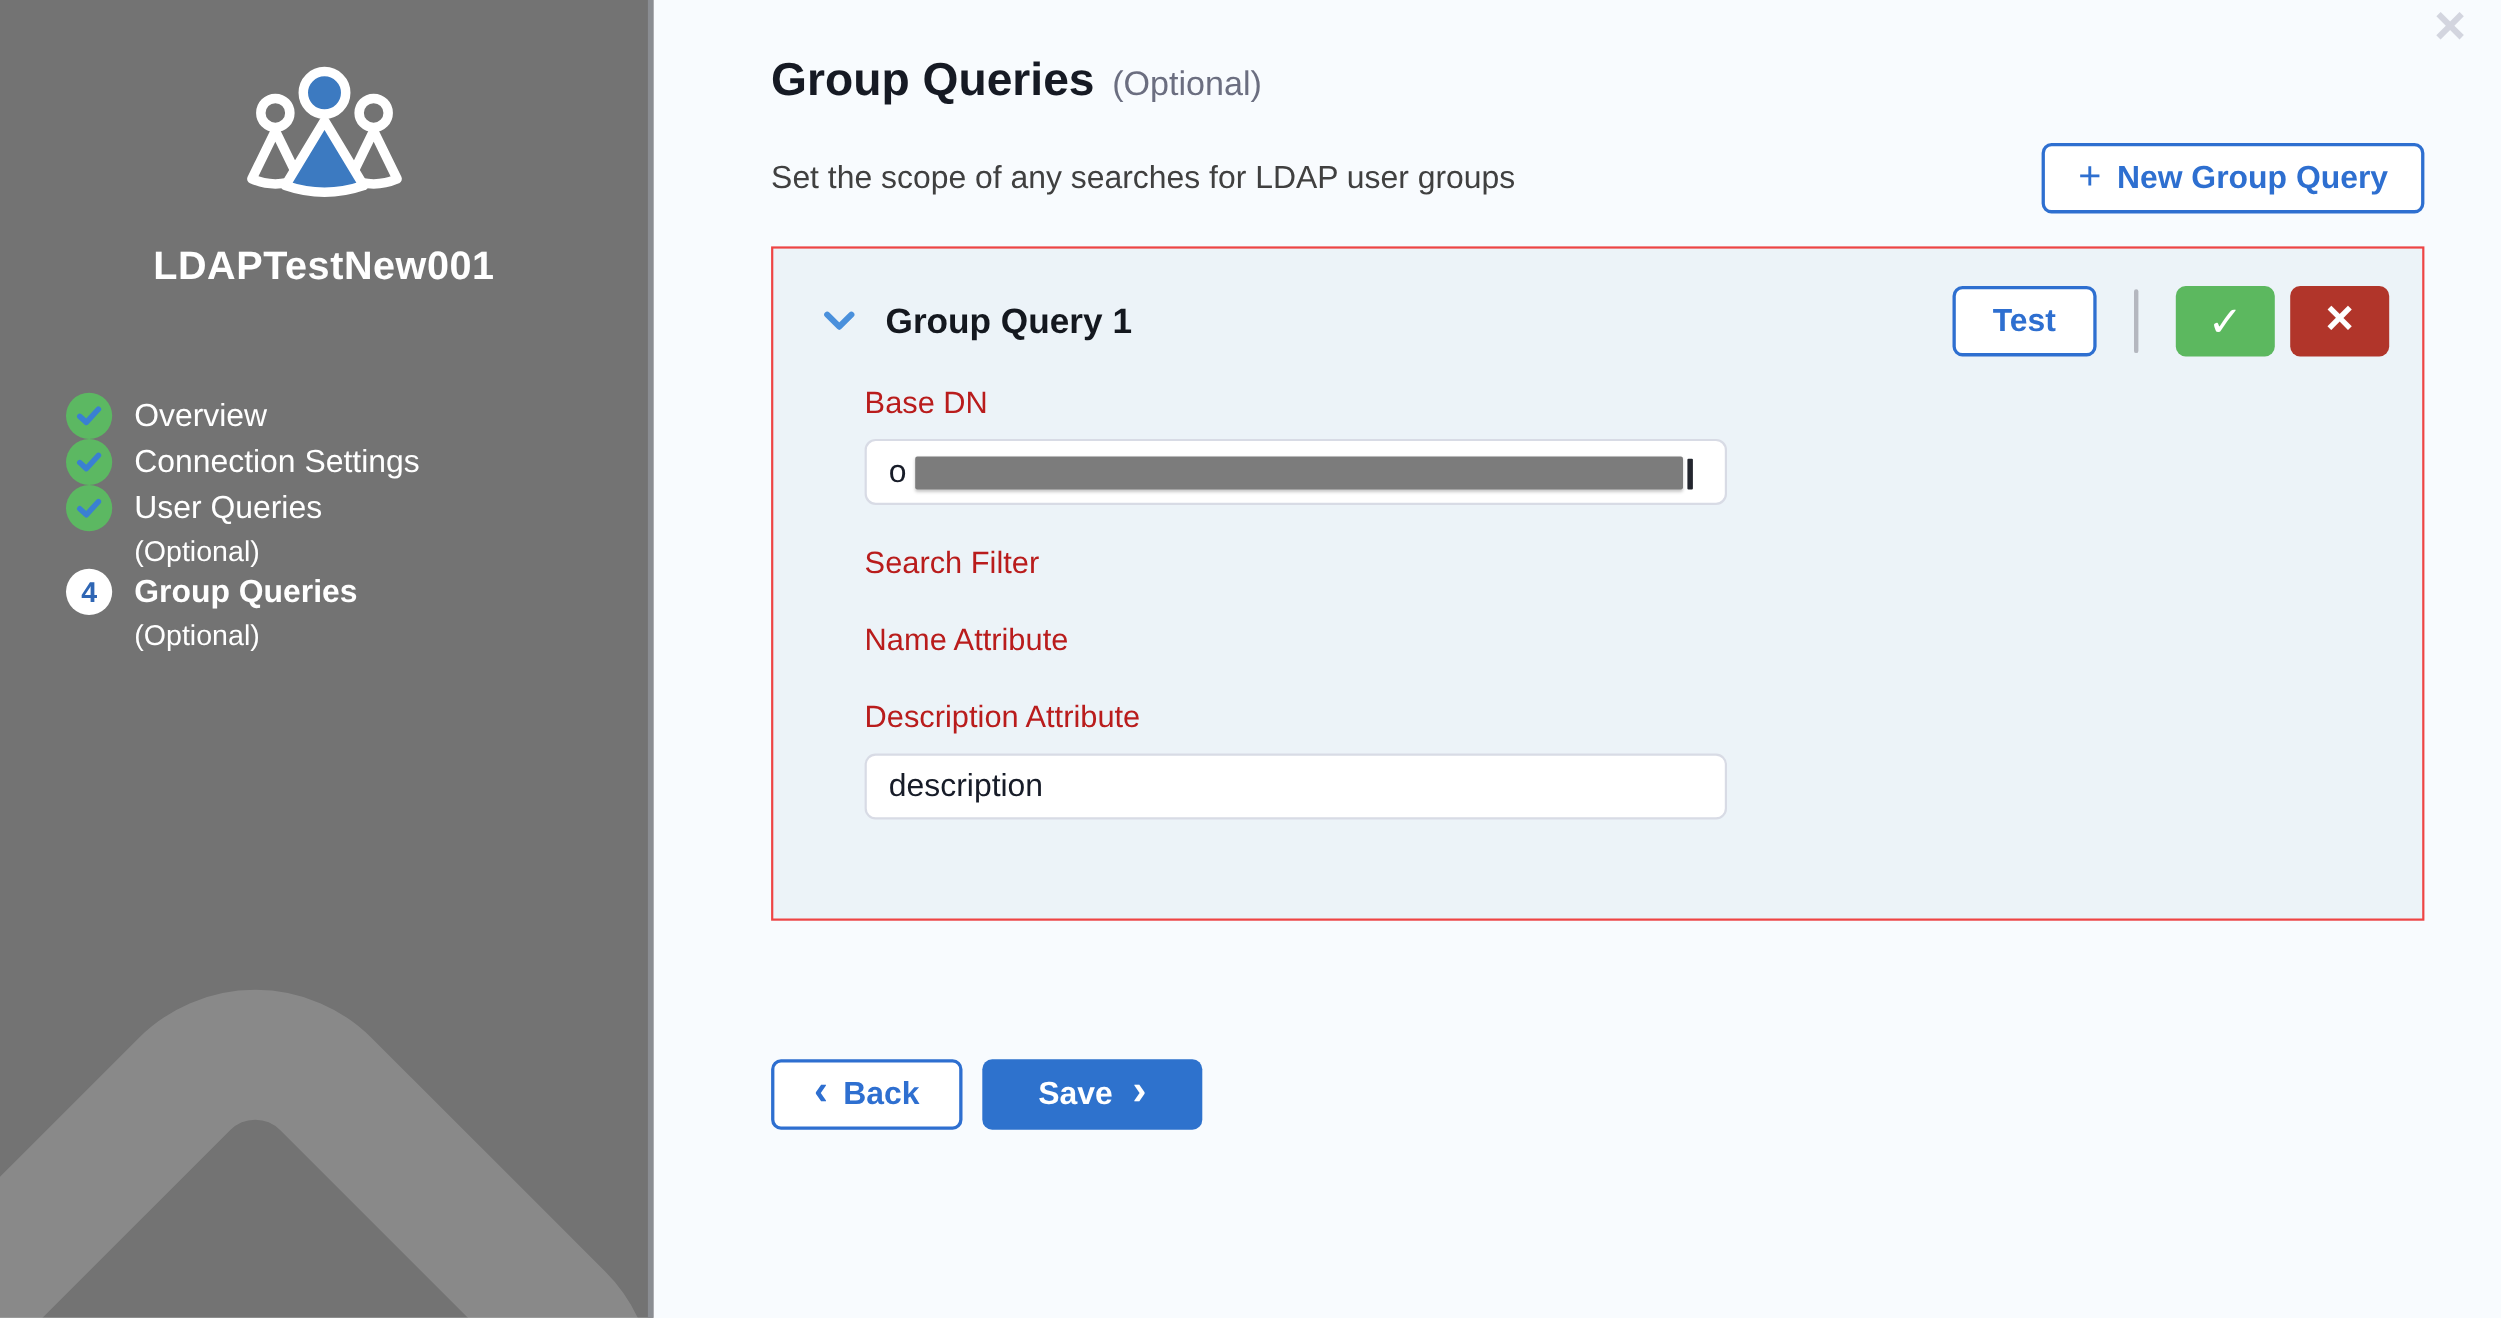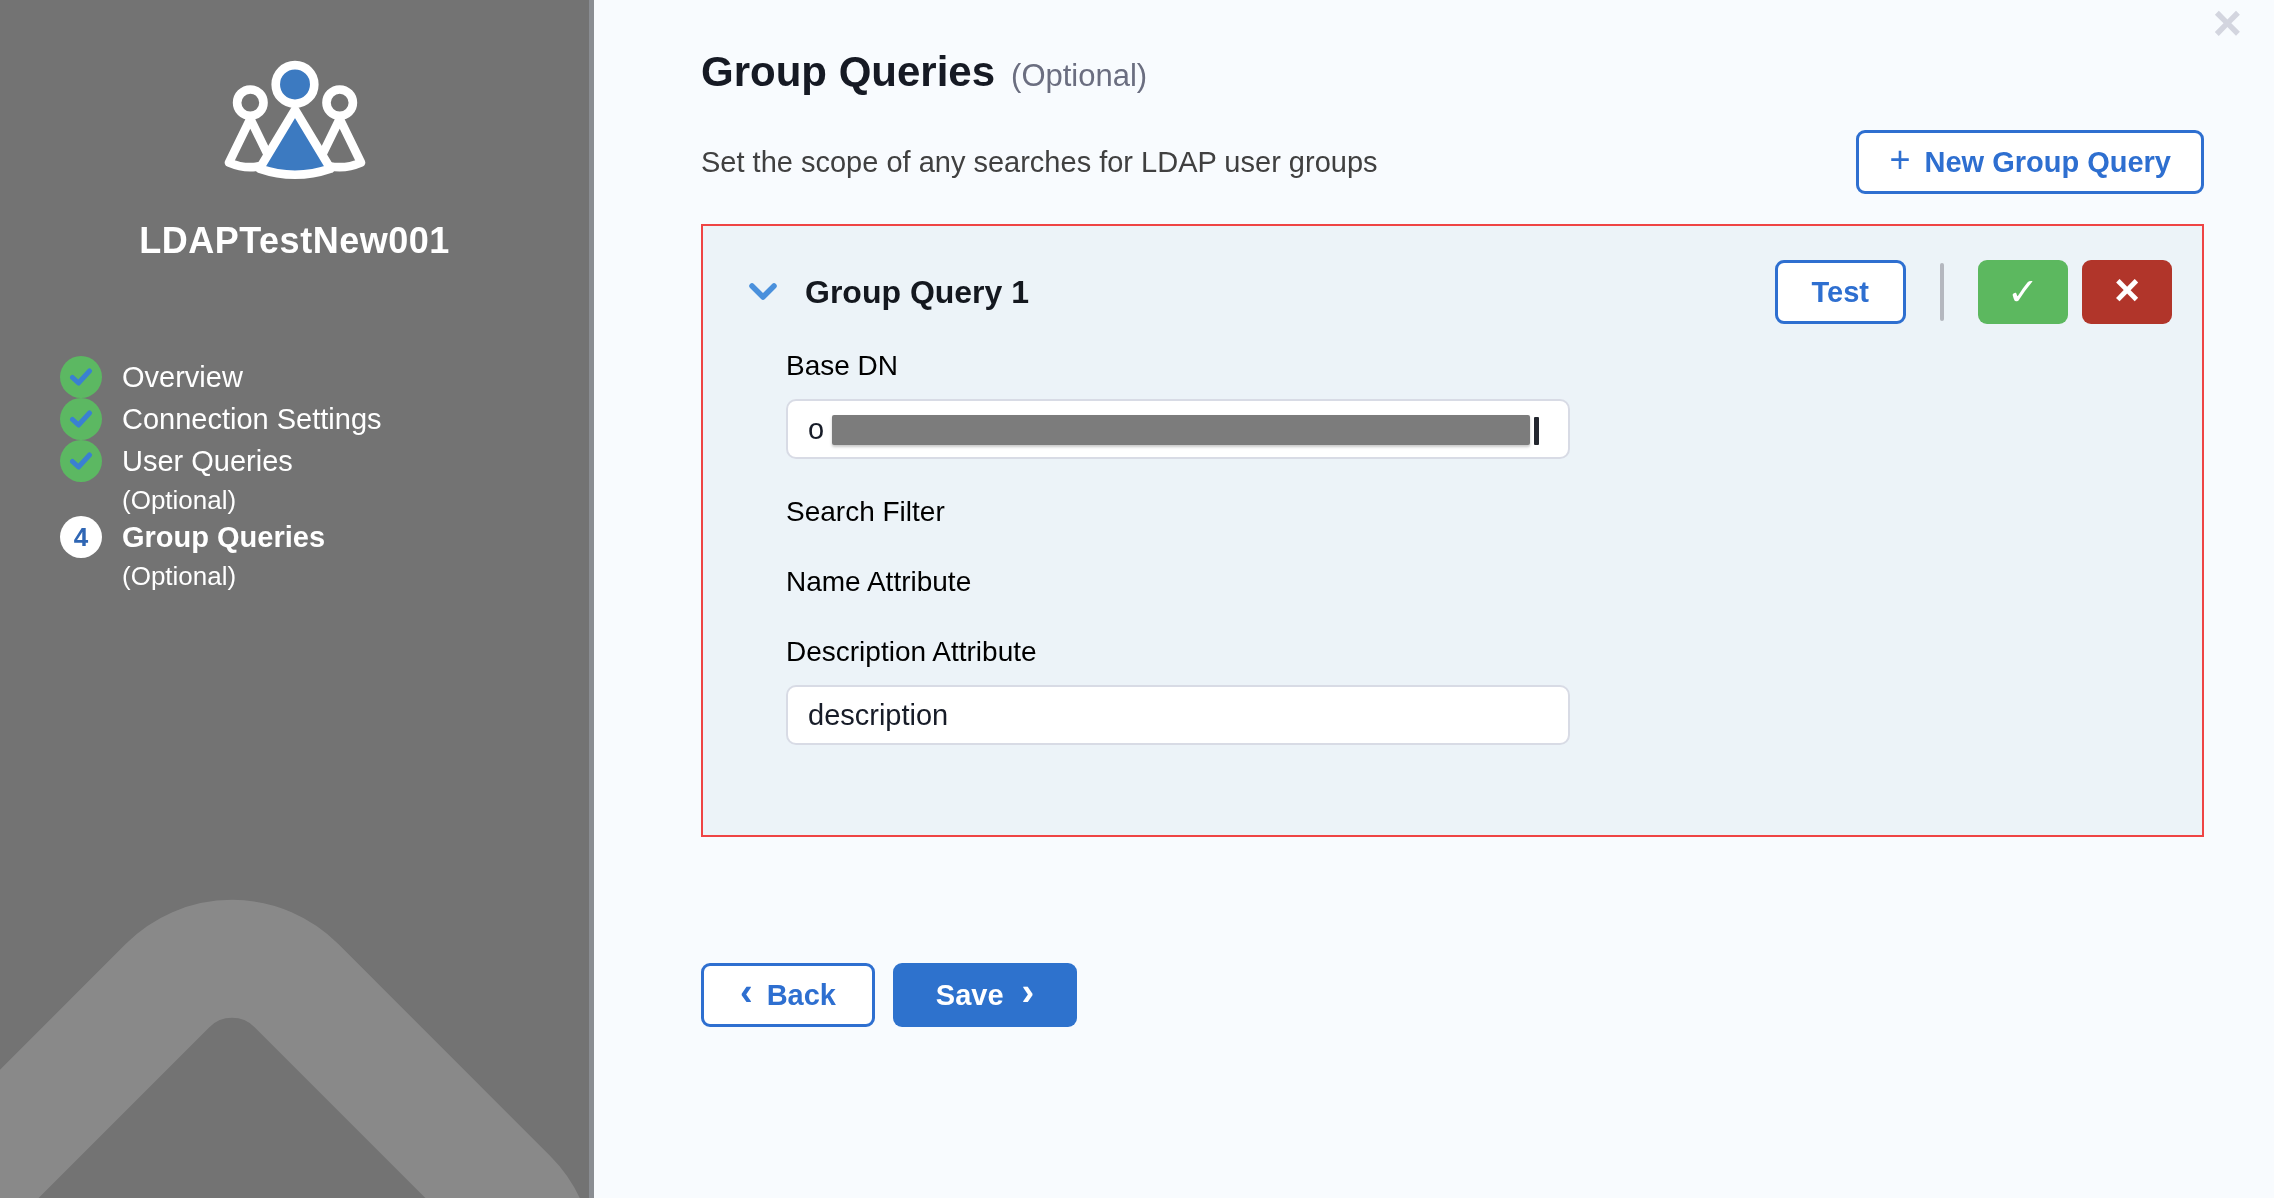--- a/index.html
+++ b/index.html
@@ -98,21 +98,21 @@
   }
   .btn-green { background: #5cb85f; font-size: 38px; font-weight: 700; margin-right: 14px; }
   .btn-red   { background: #b1352a; font-size: 44px; font-weight: 700; line-height: 1; }
   .btn-red span { margin-top: -5px; }
 
   
   .form { margin-top: 25px; margin-left: 53px; }
   .field + .field { margin-top: 36px; }
   .field-label {
     display: block; font-size: 28px; line-height: 34px;
-    color: #000000; font-weight: 500; margin-bottom: 16px;
+    color: #b91c1c; font-weight: 500; margin-bottom: 16px;
   }
   .input {
     width: 784px; height: 60px;
     background: #ffffff; border: 2px solid #d8dbe5; border-radius: 10px;
     display: flex; align-items: center; padding: 0 20px;
     font-size: 29px; color: #171c28;
     position: relative; cursor: text;
   }
   .redact-bar {
     position: absolute; left: 44px; top: 14px;
@@ -122,21 +122,21 @@
   }
   .redact-sliver {
     position: absolute; left: 746px; top: 16px;
     width: 5px; height: 28px; background: #23262e; border-radius: 1px;
   }
 
   
   .footer-row { margin-top: 126px; display: flex; gap: 18px; }
   .btn-back { width: 174px; padding: 0; }
   .btn-save {
-    width: 184px; height: 64px;
+    width: 200px; height: 64px;
     background: #2e72cd; color: #ffffff;
     border: none; border-radius: 9px;
     font-size: 29px; font-weight: 700; font-family: inherit;
     display: flex; align-items: center; justify-content: center; gap: 18px;
     cursor: pointer;
   }
   .chev-glyph { font-size: 38px; font-weight: 700; margin-top: -5px; }
 </style>
 </head>
 <body>

